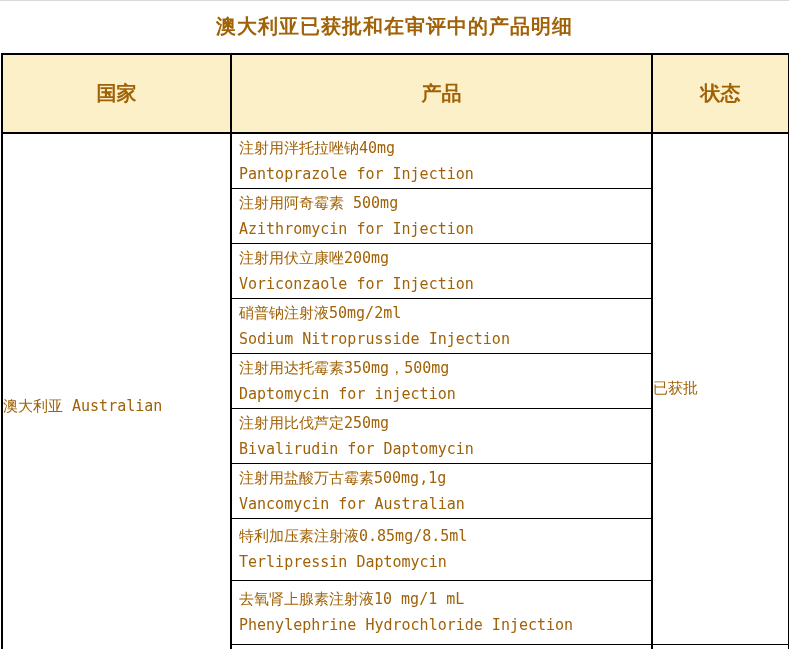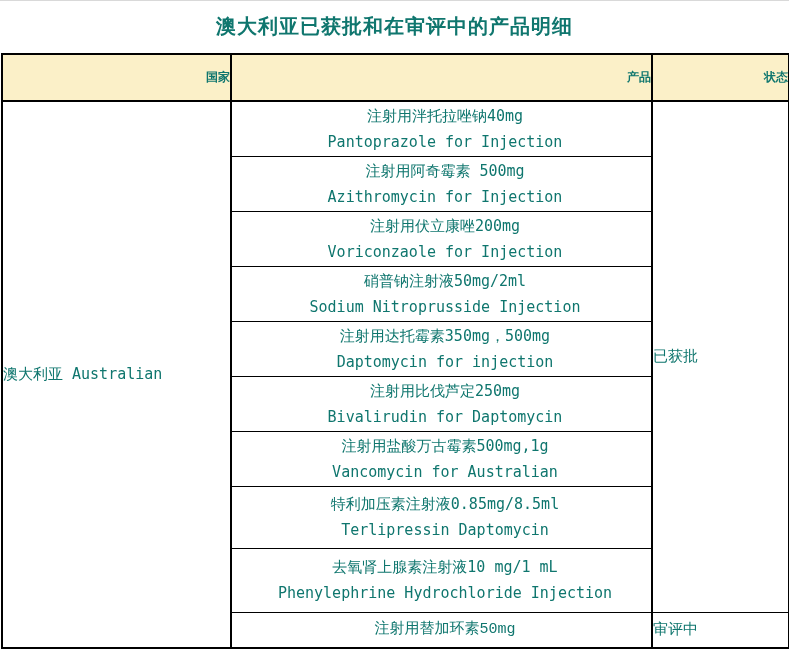--- a/index.html
+++ b/index.html
@@ -9,21 +9,21 @@
   }
   .page {
     position: relative;
     width: 789px;
     height: 649px;
     background: #ffffff;
     overflow: hidden;
     border-top: 1px solid #d9d9d9;
     box-sizing: border-box;
     font-family: "DejaVu Sans Mono", "Liberation Mono", monospace;
-    color: #0f766e;
+    color: #a16207;
   }
   .doc-title {
     height: 52px;
     line-height: 50px;
     text-align: center;
     font-size: 20px;
     font-weight: bold;
     font-family: "DejaVu Serif", "Liberation Serif", serif;
     letter-spacing: 1px;
   }
@@ -33,40 +33,40 @@
     border-collapse: collapse;
     table-layout: fixed;
   }
   table.products col.c1 { width: 229px; }
   table.products col.c2 { width: 421px; }
   table.products col.c3 { width: 137px; }
   table.products th {
     background: #fbf0c8;
     border: 2px solid #000000;
     height: 45px;
-    font-size: 12px;
+    font-size: 20px;
     font-weight: bold;
-    text-align: right;
+    text-align: center;
     font-family: "DejaVu Serif", "Liberation Serif", serif;
-    padding: 0;
+    padding: 16px;
   }
   table.products td {
     border: 1px solid #000000;
     border-left-width: 2px;
     border-right-width: 2px;
     padding: 0;
     font-size: 15px;
     vertical-align: middle;
   }
   table.products { border: 2px solid #000000; }
   tbody tr { height: 55px; }
   tbody tr.r8 { height: 62px; }
   tbody tr.r9 { height: 64px; }
   tbody tr.r10 { height: 36px; font-family: Liberation Mono, monospace; }
-  td.prod-cell { text-align: center; }
+  td.prod-cell { text-align: left; }
   td.prod-cell .line {
     padding-left: 7px;
     line-height: 26px;
     white-space: nowrap;
   }
   td.country-cell, td.status-cell {
     font-size: 16px;
   }
 </style>
 </head>

